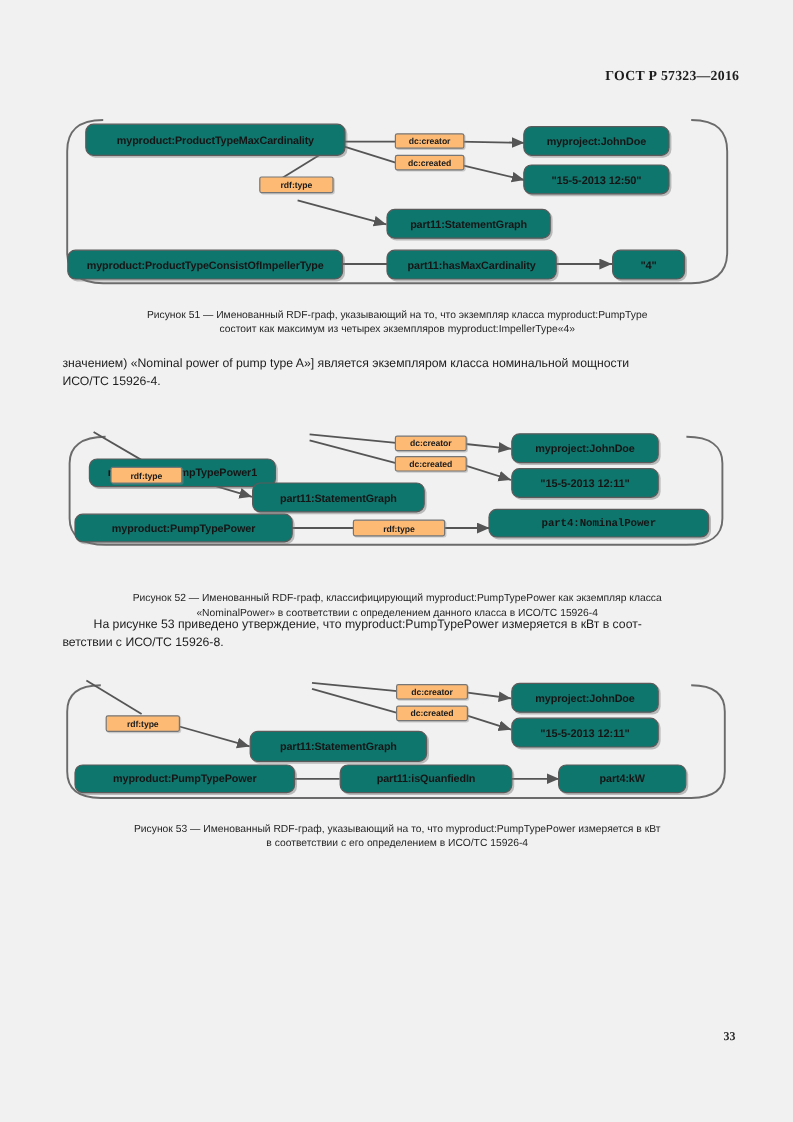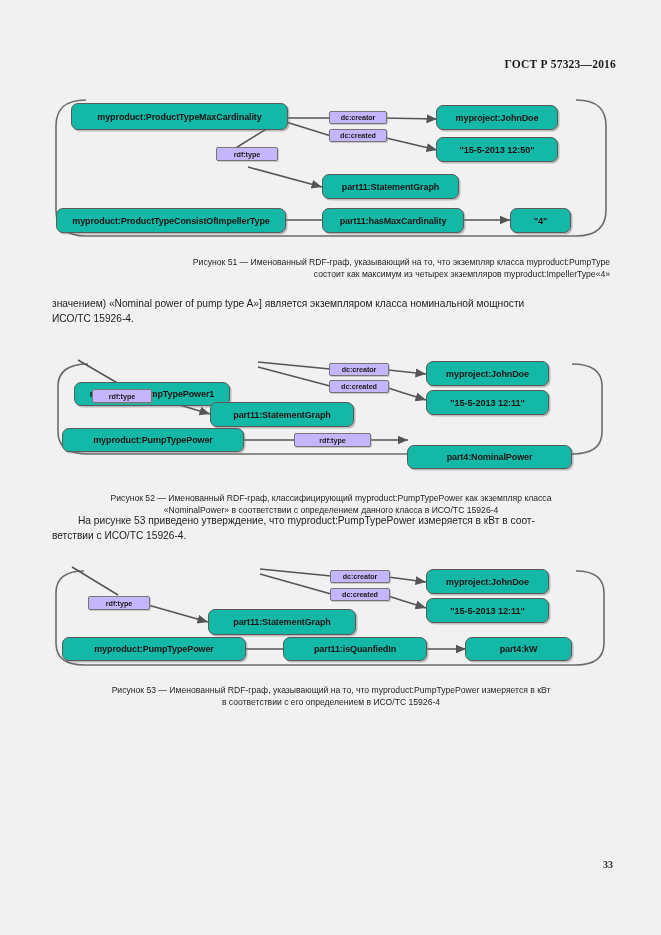--- a/index.html
+++ b/index.html
@@ -79,40 +79,40 @@
     top: 0;
     width: 100%;
     height: 100%;
     pointer-events: none;
   }
 
   
   .node {
     position: absolute;
     box-sizing: border-box;
-    background: #14b8a6;
+    background: #0f766e;
     border: 1.6px solid #5a5a5a;
     border-radius: 7px;
     display: flex;
     align-items: center;
     justify-content: center;
     font-size: 9px;
     font-weight: bold;
     color: #151515;
     letter-spacing: -0.1px;
     box-shadow: 1.5px 1.5px 0 rgba(120,120,120,0.45);
     white-space: nowrap;
   }
   .node.lit { font-size: 9.2px; }
 
   
   .edge-label {
     position: absolute;
     box-sizing: border-box;
-    background: #c4b5fd;
+    background: #fdba74;
     border: 1px solid #767676;
     border-radius: 2px;
     display: flex;
     align-items: center;
     justify-content: center;
     font-size: 7.2px;
     font-weight: bold;
     color: #1b1b1b;
     letter-spacing: -0.05px;
     box-shadow: 1px 1px 0 rgba(140,140,140,0.4);
@@ -154,21 +154,21 @@
     <div class="edge-label" style="left:281px; top:37px; width:58px; height:13px;">dc:created</div>
     <div class="node" style="left:388px; top:13px; width:122px; height:25px;">myproject:JohnDoe</div>
     <div class="node lit" style="left:388px; top:45px; width:122px; height:25px;">"15-5-2013 12:50"</div>
     <div class="edge-label" style="left:168px; top:55px; width:62px; height:14px;">rdf:type</div>
     <div class="node" style="left:274px; top:82px; width:137px; height:25px;">part11:StatementGraph</div>
     <div class="node" style="left:8px; top:116px; width:230px; height:25px;">myproduct:ProductTypeConsistOfImpellerType</div>
     <div class="node" style="left:274px; top:116px; width:142px; height:25px;">part11:hasMaxCardinality</div>
     <div class="node lit" style="left:462px; top:116px; width:61px; height:25px;">"4"</div>
   </div>
 
-  <div class="fig-caption" style="top:256px;text-align:right;">
+  <div class="fig-caption" style="top:256px;">
     <div>Рисунок 51 — Именованный RDF-граф, указывающий на то, что экземпляр класса myproduct:PumpType</div>
     <div>состоит как максимум из четырех экземпляров myproduct:ImpellerType«4»</div>
   </div>
 
   <div class="body-par" style="top:297px;">
     <div>значением) «Nominal power of pump type A»] является экземпляром класса номинальной мощности</div>
     <div>ИСО/ТС 15926-4.</div>
   </div>
 
   <div class="diagram" id="fig52" style="top:348px; height:110px;">
@@ -195,31 +195,31 @@
 
     <div class="node" style="left:26px; top:0px; width:156px; height:24px;margin-top:34px;">myproduct:PumpTypePower1</div>
     <div class="edge-label" style="left:281px; top:15px; width:60px; height:13px;">dc:creator</div>
     <div class="edge-label" style="left:281px; top:32px; width:60px; height:13px;">dc:created</div>
     <div class="node" style="left:378px; top:13px; width:123px; height:25px;">myproject:JohnDoe</div>
     <div class="node lit" style="left:378px; top:42px; width:123px; height:25px;">"15-5-2013 12:11"</div>
     <div class="edge-label" style="left:44px; top:41px; width:60px; height:14px;">rdf:type</div>
     <div class="node" style="left:162px; top:54px; width:144px; height:25px;">part11:StatementGraph</div>
     <div class="node" style="left:14px; top:80px; width:182px; height:24px;">myproduct:PumpTypePower</div>
     <div class="edge-label" style="left:246px; top:85px; width:77px; height:14px;">rdf:type</div>
-    <div class="node" style="left:359px; top:97px; width:165px; height:24px;">part4:NominalPower</div>
+    <div class="node" style="left:359px; top:76px; width:184px; height:24px;font-family:Liberation Mono, monospace;">part4:NominalPower</div>
   </div>
 
   <div class="fig-caption" style="top:475px;margin-top:17px;">
     <div>Рисунок 52 — Именованный RDF-граф, классифицирующий myproduct:PumpTypePower как экземпляр класса</div>
     <div>«NominalPower» в соответствии с определением данного класса в ИСО/ТС 15926-4</div>
   </div>
 
   <div class="body-par" style="top:514px;">
     <div><span class="indent"></span><span>На рисунке 53 приведено утверждение, что myproduct:PumpTypePower измеряется в кВт в соот-</span></div>
-    <div>ветствии с ИСО/ТС 15926-4.</div>
+    <div>ветствии с ИСО/ТС 15926-8.</div>
   </div>
 
   <div class="diagram" id="fig53" style="top:553px; height:114px;">
     <svg class="graph-frame" viewBox="0 0 566 114" preserveAspectRatio="none">
       <defs>
         <marker id="ah3" markerWidth="8" markerHeight="8" refX="7" refY="3" orient="auto">
           <path d="M0,0 L7,3 L0,6 z" fill="#555"></path>
         </marker>
       </defs>
       <path d="M36,18 C16,18 8,26 8,40 L8,90 C8,104 16,112 36,112 L528,112 C548,112 556,104 556,90 L556,40 C556,26 548,18 528,18" fill="none" stroke="#6b6b6b" stroke-width="1.6"></path>

